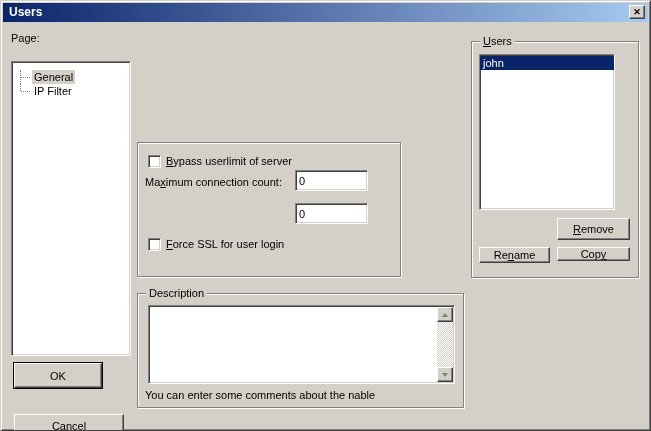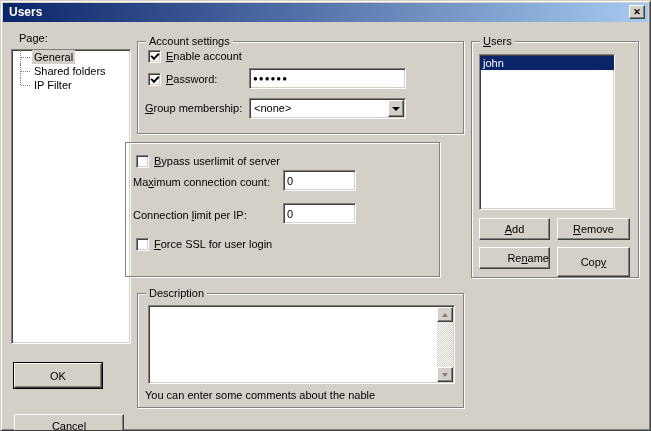--- a/index.html
+++ b/index.html
@@ -52,21 +52,21 @@
   input.field{
     position:absolute;font-family:inherit;font-size:11px;padding:2px 3px;outline:none;
   }
   input.pwd{font-size:8px;letter-spacing:1px;}
   .combo{position:absolute;}
   .combo-value{position:absolute;left:4px;top:2px;line-height:15px;}
   .combo-btn{position:absolute;right:1px;top:1px;bottom:1px;width:16px;
     display:flex;align-items:center;justify-content:center;}
   .tri-down-black{width:0;height:0;border:4px solid transparent;border-top:4px solid #000;margin-top:4px;}
   
-  .tree{position:absolute;left:10px;top:48px;width:120px;height:295px;padding-top:0;overflow:hidden;text-decoration:underline;}
+  .tree{position:absolute;left:10px;top:60px;width:120px;height:295px;padding-top:8px;overflow:hidden;text-decoration:underline;}
   .tree-row{position:relative;height:14px;line-height:14px;}
   .tree-row::before{content:"";position:absolute;left:8px;top:0;height:100%;border-left:1px dotted #808080;}
   .tree-row:last-child::before{height:7px;}
   .tree-row::after{content:"";position:absolute;left:9px;top:7px;width:9px;border-top:1px dotted #808080;}
   .tree-label{margin-left:20px;padding:0 2px;display:inline-block;height:14px;line-height:14px;}
   .tree-label.selected{background:#d4d0c8;}
   
   .userlist{position:absolute;left:7px;top:12px;width:136px;height:156px;padding-top:1px;overflow:hidden;}
   .user-row{height:14px;line-height:14px;padding-left:3px;}
   .user-row.selected{background:var(--selection,#0a246a);color:var(--selection_text,#fff);}
@@ -90,62 +90,43 @@
 
 <div id="win" style="--background: #d4d0c8; --titlebar_left: #0a246a; --titlebar_right: #a6caf0; --selection: #0a246a; --selection_text: #ffffff;">
 
   <div class="titlebar">
     <span>Users</span>
     <div class="close-btn raised">
       <span>✕</span>
     </div>
   </div>
 
-  <span class="lbl" style="left:18px;top:31px;">Page:</span>
+  <span class="lbl" style="left:10px;top:31px;">Page:</span>
   <div class="tree sunken">
     <div class="tree-row">
       <span class="tree-label selected">General</span>
-    </div>
-    <div class="tree-row">
-      <span class="tree-label">Shared folders</span>
     </div>
     <div class="tree-row">
       <span class="tree-label">IP Filter</span>
     </div>
   </div>
 
   <div class="btn raised default" style="left:13px;top:362px;width:88px;height:25px;">
     <span>OK</span>
   </div>
   <div class="btn raised" style="left:13px;top:393px;width:110px;height:24px;margin-top:20px;">
     <span>Cancel</span>
   </div>
 
-  <div class="groupbox" style="left:136px;top:40px;width:327px;height:93px;">
-    <span class="group-title">Account settings</span>
-    <div class="cb sunken checked" style="left:10px;top:8px;"></div>
-    <span class="lbl" style="left:28px;top:8px;"><u>E</u>nable account</span>
-    <div class="cb sunken checked" style="left:10px;top:31px;"></div>
-    <span class="lbl" style="left:28px;top:31px;"><u>P</u>assword:</span>
-    <input class="field sunken pwd" style="left: 111px; top: 26px; width: 157px; height: 21px;" value="●●●●●●">
-    <span class="lbl" style="left:7px;top:60px;"><u>G</u>roup membership:</span>
-    <div class="combo sunken" style="left:111px;top:56px;width:157px;height:21px;">
-      <span class="combo-value">&lt;none&gt;</span>
-      <div class="combo-btn raised">
-        <span class="tri-down-black"></span>
-      </div>
-    </div>
-  </div>
 
-  <div class="groupbox" style="left:124px;top:141px;width:315px;height:135px;">
+  <div class="groupbox" style="left:136px;top:141px;width:264px;height:135px;">
     <div class="cb sunken" style="left:10px;top:12px;"></div>
     <span class="lbl" style="left:28px;top:12px;"><u>B</u>ypass userlimit of server</span>
     <span class="lbl" style="left:7px;top:33px;">Ma<u>x</u>imum connection count:</span>
     <input class="field sunken" style="left: 157px; top: 27px; width: 73px; height: 21px;" value="0">
-    <span class="lbl" style="left:7px;top:66px;">Connection <u>l</u>imit per IP:</span>
     <input class="field sunken" style="left: 157px; top: 60px; width: 73px; height: 21px;" value="0">
     <div class="cb sunken" style="left:10px;top:95px;"></div>
     <span class="lbl" style="left:28px;top:95px;"><u>F</u>orce SSL for user login</span>
   </div>
 
   <div class="groupbox" style="left:136px;top:292px;width:327px;height:115px;">
     <span class="group-title">Description</span>
     <div class="textbox sunken">
       <textarea style=""></textarea>
       <div class="vsb">
@@ -159,27 +140,24 @@
       </div>
     </div>
     <span class="lbl" style="left:7px;top:95px;">You can enter some comments about the nable</span>
   </div>
 
   <div class="groupbox" style="left:470px;top:40px;width:168px;height:237px;">
     <span class="group-title"><u>U</u>sers</span>
     <div class="userlist sunken">
       <div class="user-row selected">john</div>
     </div>
-    <div class="btn raised" style="left:7px;top:176px;width:71px;height:22px;">
-      <span><u>A</u>dd</span>
-    </div>
     <div class="btn raised" style="left:85px;top:176px;width:73px;height:22px;">
       <span><u>R</u>emove</span>
     </div>
-    <div class="btn raised" style="left:7px;top:205px;width:71px;height:22px;justify-content:flex-end;">
+    <div class="btn raised" style="left:7px;top:205px;width:71px;height:16px;">
       <span>Re<u>n</u>ame</span>
     </div>
-    <div class="btn raised" style="left:85px;top:205px;width:73px;height:30px;">
+    <div class="btn raised" style="left:85px;top:205px;width:73px;height:14px;">
       <span>Cop<u>y</u></span>
     </div>
   </div>
 
 </div>
 
 </body></html>

